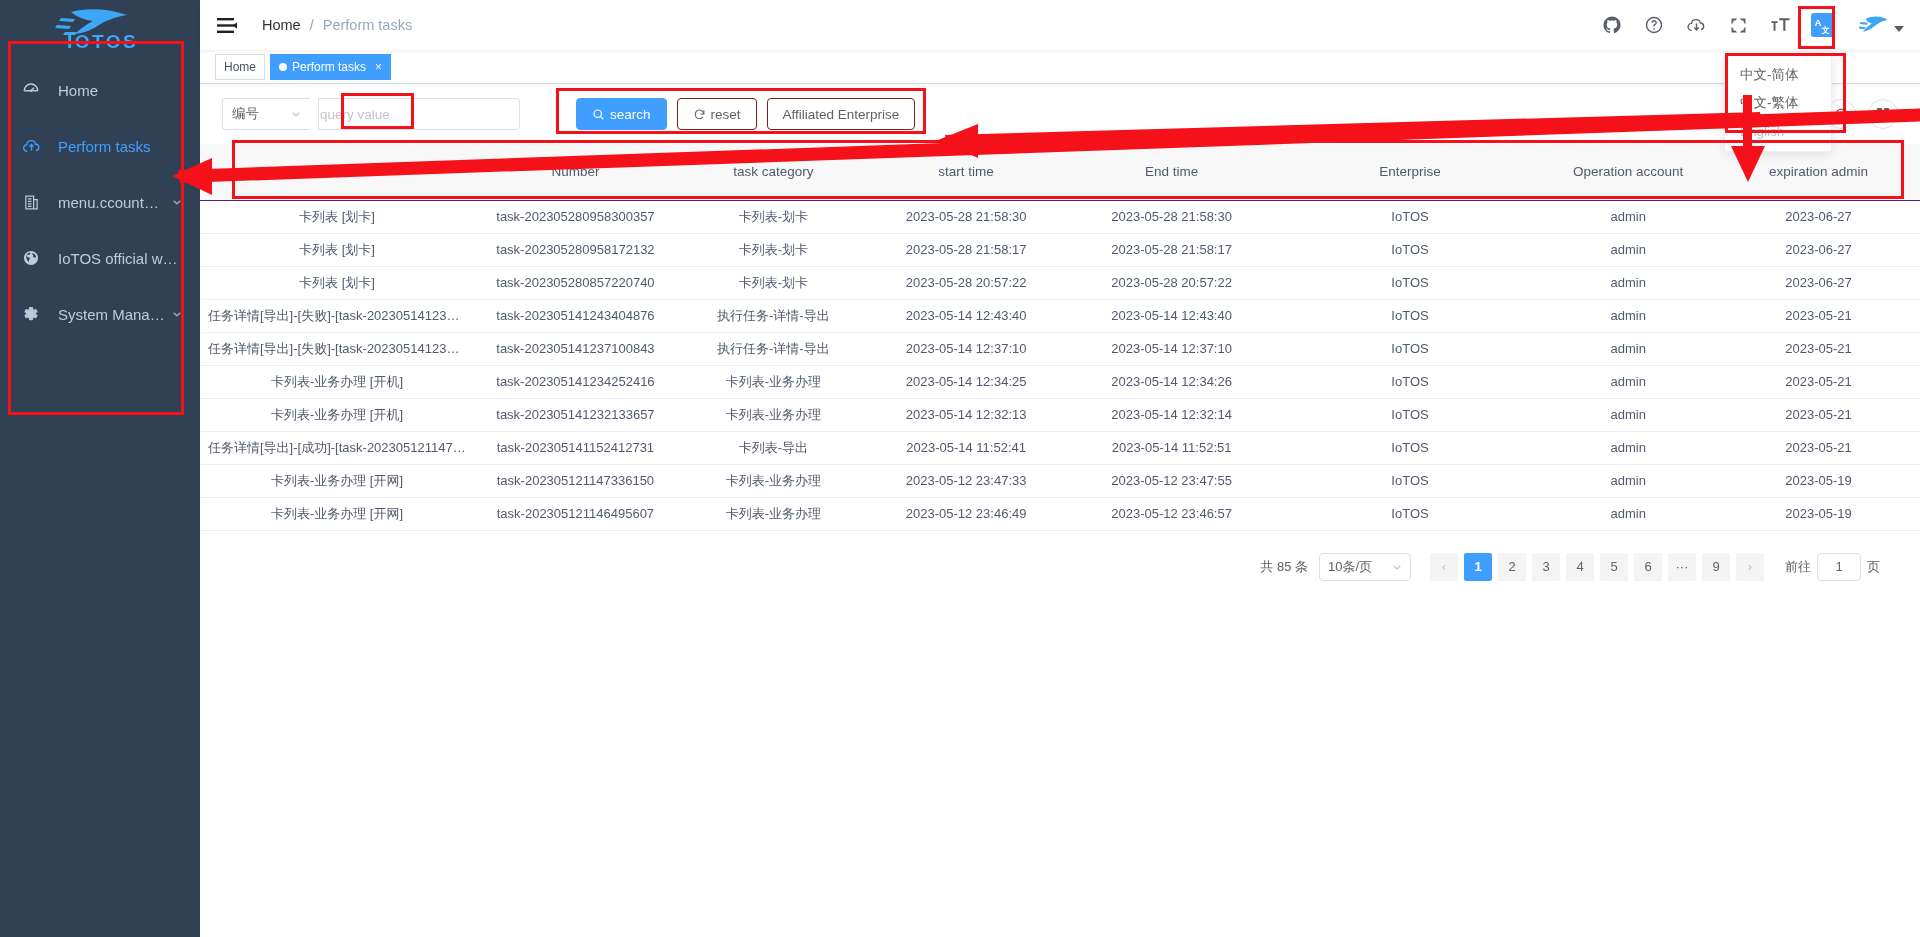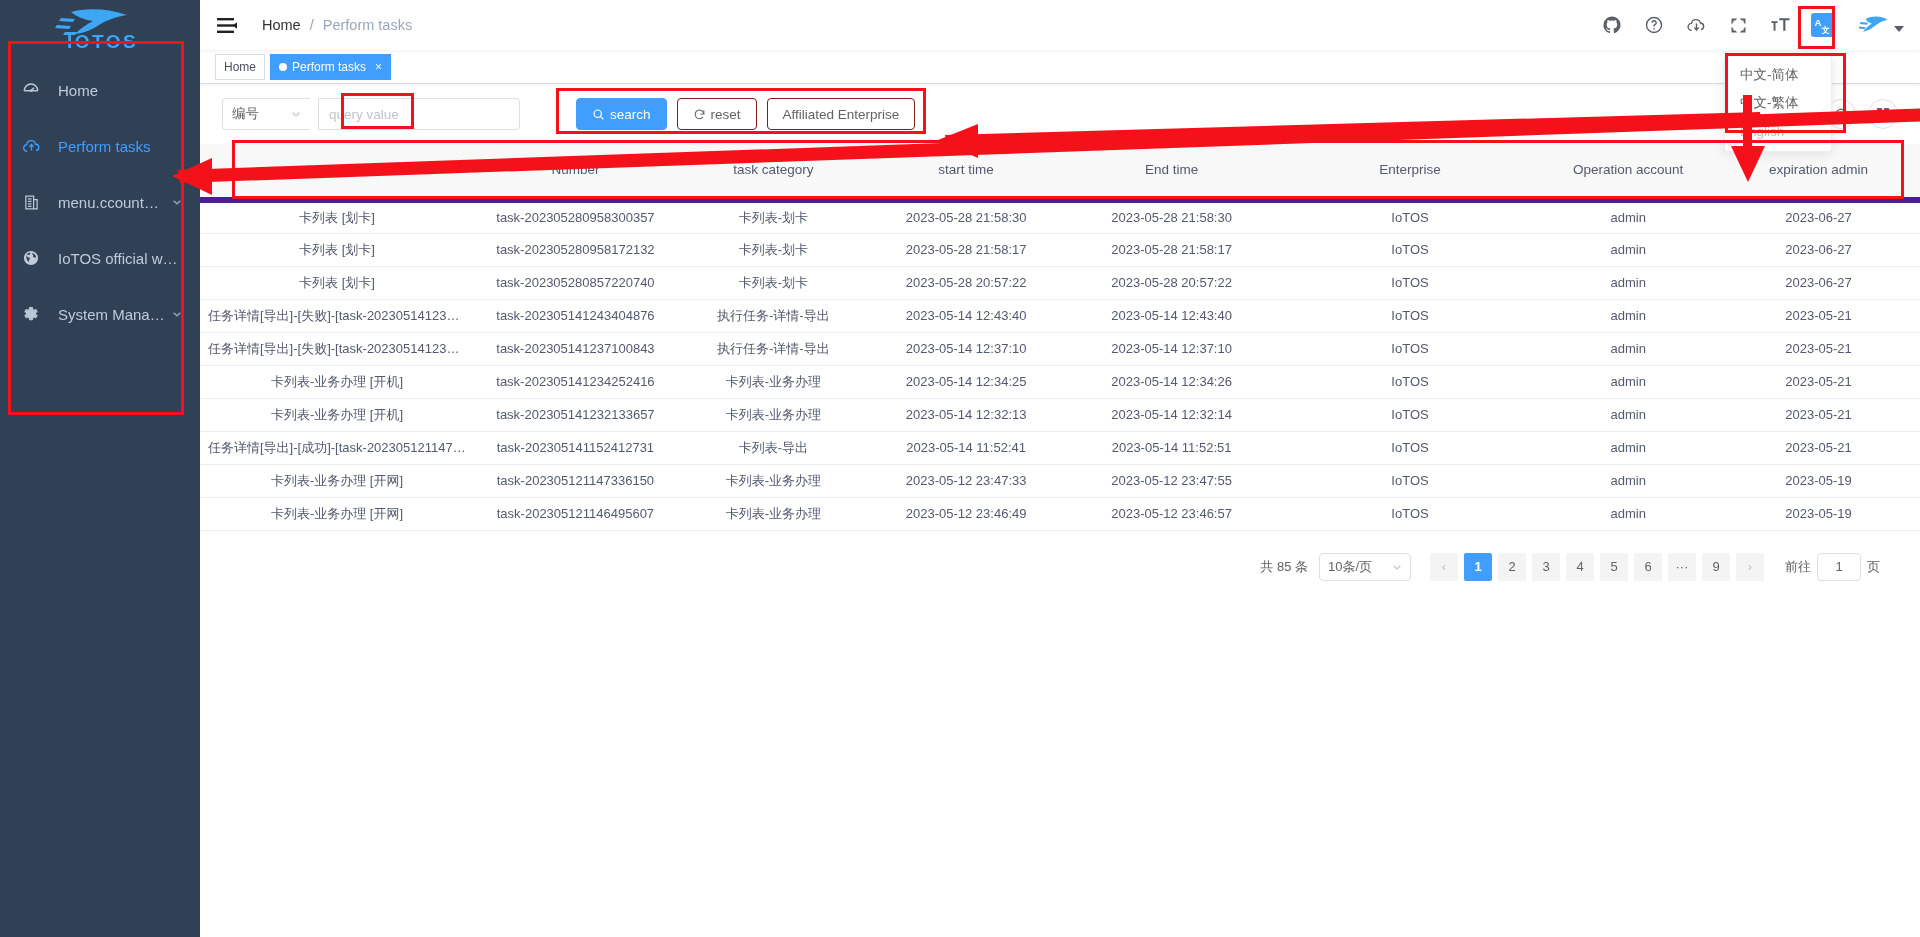--- a/index.html
+++ b/index.html
@@ -129,21 +129,21 @@
     border-radius: 4px 0 0 4px;
     display: flex; align-items: center; justify-content: space-between;
     padding: 0 9px; font-size: 13.5px; color: #606266;
     background: #fff; cursor: pointer;
   }
   .sel-caret { width: 10px; height: 10px; color:#c0c4cc; }
   .query-input {
     width: 202px; height: 32px;
     border: 1px solid #dcdfe6;
     border-radius: 0 4px 4px 0;
-    padding: 0 10px; font-size: 13.5px; color: #606266;
+    padding: 0 1px; font-size: 13.5px; color: #606266;
     outline: none; background:#fff;
   }
   .query-input::placeholder { color: #c0c4cc; }
   .btn-group { display: flex; align-items: center; gap: 10px; margin-left: 48px; }
   .btn {
     height: 32px; padding: 0 15px;
     border-radius: 4px; border: 1px solid #7f1d1d;
     background: #fff; color: #606266;
     font-size: 13.5px; cursor: pointer;
     display: flex; align-items: center; gap: 5px;
@@ -160,21 +160,21 @@
 
   
   table.data-table { width: 100%; border-collapse: collapse; table-layout: fixed; }
   table.data-table thead th {
     background: #f8f8f9;
     color: #515a6e;
     font-size: 13.5px;
     font-weight: normal;
     height: 56px;
     text-align: center;
-    border-bottom: 6px solid #4c1d95;
+    border-bottom: 1px solid #4c1d95;
     padding: 6px 8px;
     line-height: 1.35;
   }
   table.data-table tbody td {
     height: 33px;
     font-size: 13px;
     color: #515a6e;
     text-align: center;
     border-bottom: 1px solid #ebeef5;
     padding: 5px 8px;

